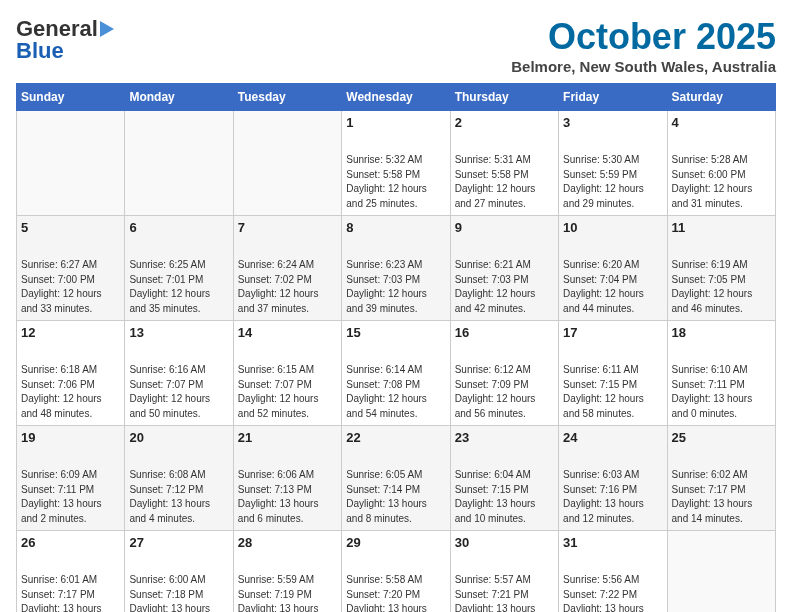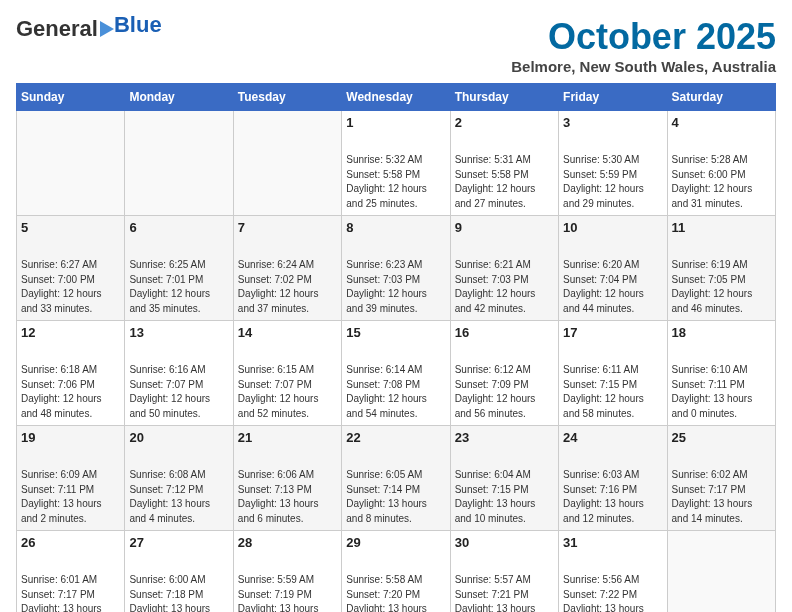--- a/index.html
+++ b/index.html
@@ -11,20 +11,21 @@
       padding: 16px;
     }
     .header {
       display: flex;
       justify-content: space-between;
       align-items: flex-start;
       margin-bottom: 8px;
     }
     .logo {
       display: flex;
+      flex-direction: column;
       align-items: flex-start;
     }
     .logo-arrow {
       width: 0; height: 0;
       border-top: 8px solid transparent;
       border-bottom: 8px solid transparent;
       border-left: 14px solid #4a90d9;
       display: inline-block;
       margin-left: 2px;
       vertical-align: middle;

